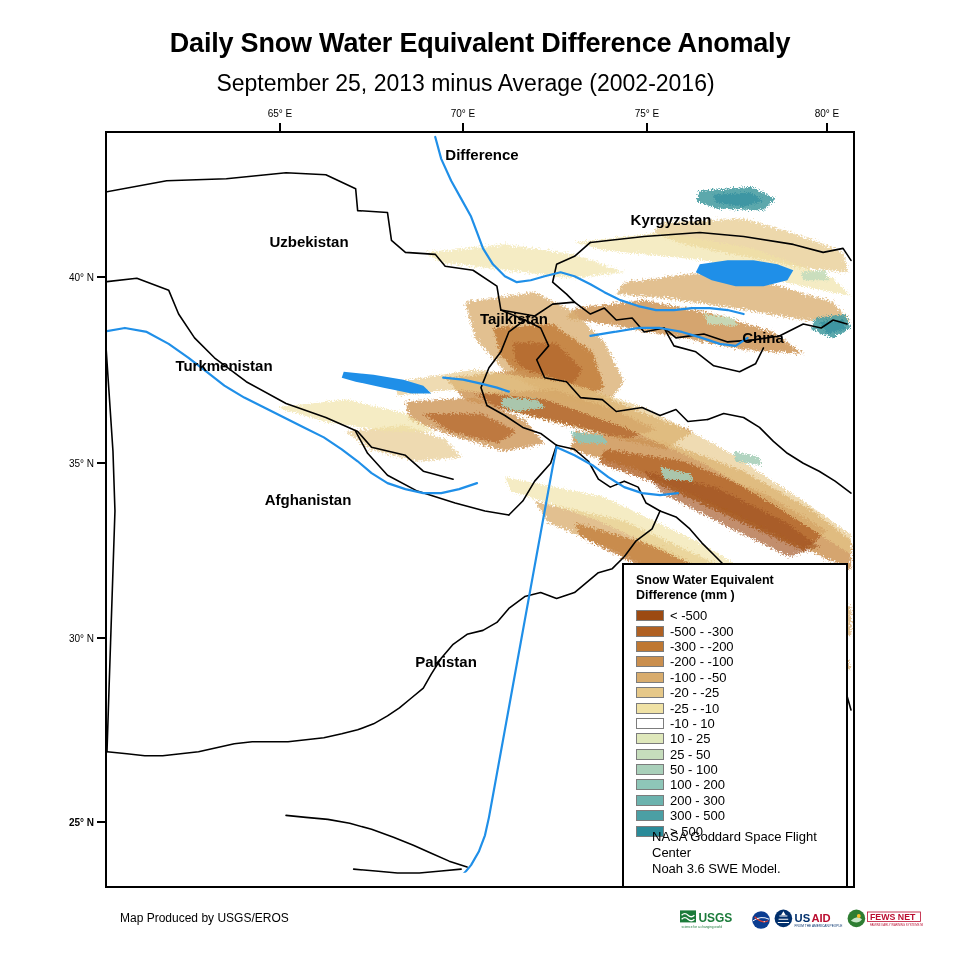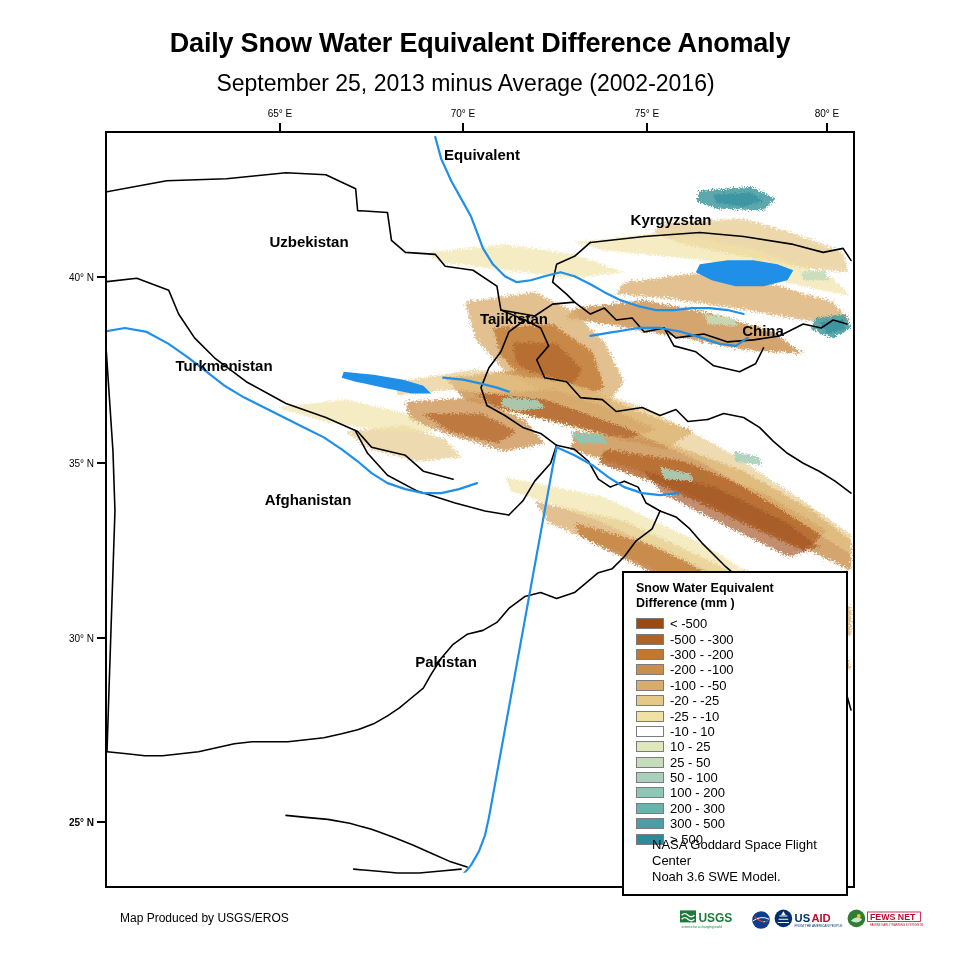--- a/index.html
+++ b/index.html
@@ -66,21 +66,20 @@
   }
 
   
   .legend{
     position:absolute;left:622px;top:563px;
     width:226px;height:325px;
     background:#ffffff;
     border:2px solid #000;
     box-sizing:border-box;
     padding:8px 0 0 12px;
-    margin-top:8px;
   }
   .legend-title{
     font-size:12.5px;font-weight:bold;line-height:15px;
     margin:0 0 5px 0;
   }
   .legend-rows{margin:0;padding:0;}
   .legend-row{
     display:flex;align-items:center;
     height:15.4px;
   }
@@ -262,26 +261,26 @@
           <path d="M672,68 L700,64 L726,64 L750,68 L766,74 L760,84 L736,90 L708,90 L684,84 L668,76 Z" transform="translate(-76,64)" fill="#1f8fe8" stroke="none"></path>
 
           <path d="M238,240 L268,243 L298,248 L318,254 L326,262 L306,262 L278,256 L250,250 L236,246 Z" fill="#1f8fe8" stroke="none"></path>
 
           <path d="M250,742 L280,746 L312,748 L344,746 L372,742 L392,736 L400,757 L246,757 Z" fill="#ffffff" stroke="none"></path>
         </g>
       </svg>
     </div>
 
     <div id="country-labels">
-        <div class="country" style="left: 375px; top: 21px;">Equivalent</div>
+        <div class="country" style="left: 375px; top: 21px;">Difference</div>
         <div class="country" style="left: 171px; top: 108px; margin-left: 31px;">Uzbekistan</div>
         <div class="country" style="left: 564px; top: 86px;">Kyrgyzstan</div>
         <div class="country" style="left: 117px; top: 232px;">Turkmenistan</div>
         <div class="country" style="left: 407px; top: 185px;">Tajikistan</div>
-        <div class="country" style="left: 656px; top: 197px; text-align: center;">China</div>
+        <div class="country" style="left: 656px; top: 204px; text-align: center;">China</div>
         <div class="country" style="left: 201px; top: 366px;">Afghanistan</div>
         <div class="country" style="left: 339px; top: 528px;">Pakistan</div>
       </div>
 
   </div>
 
   <div class="legend">
     <div class="legend-title">
       <div>Snow Water Equivalent</div>
       <div>Difference (mm )</div>

